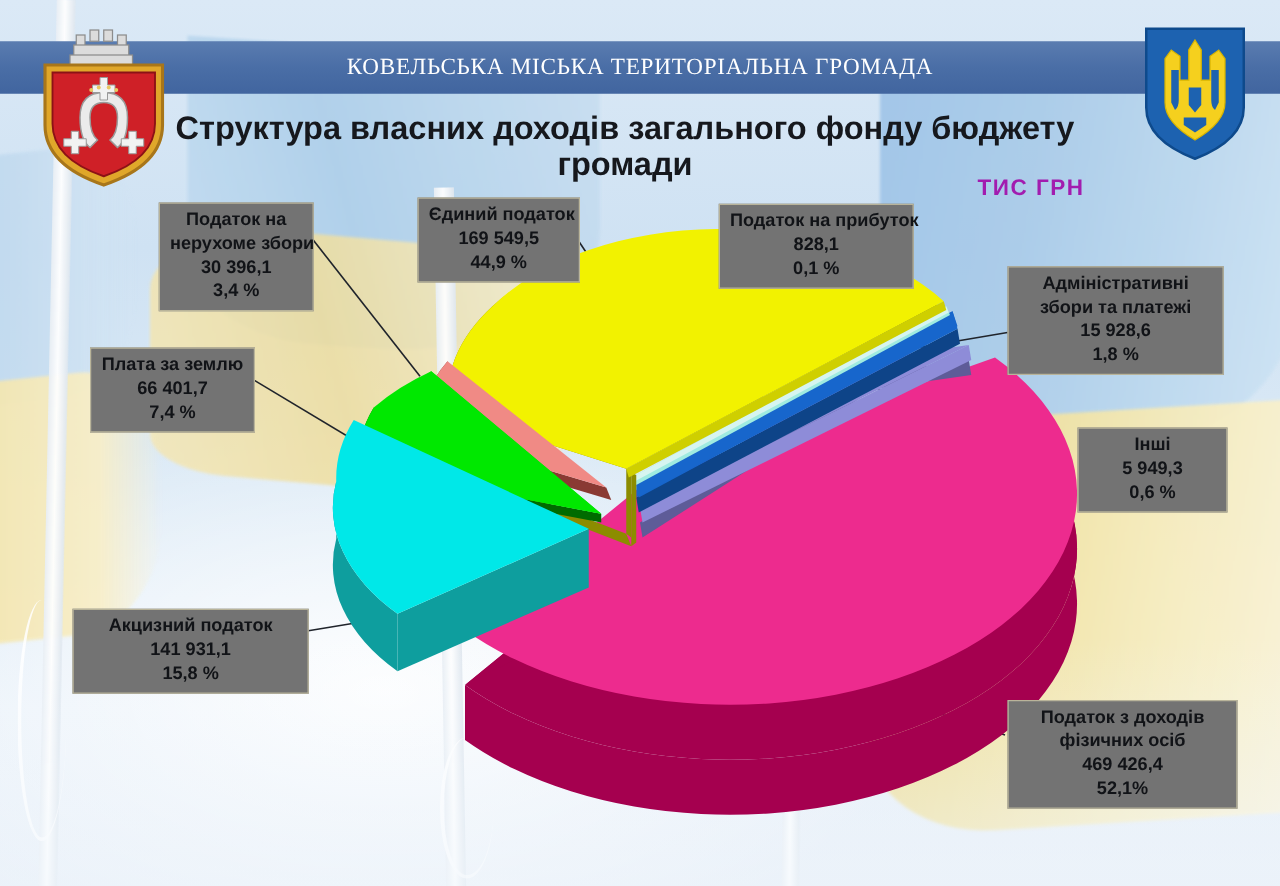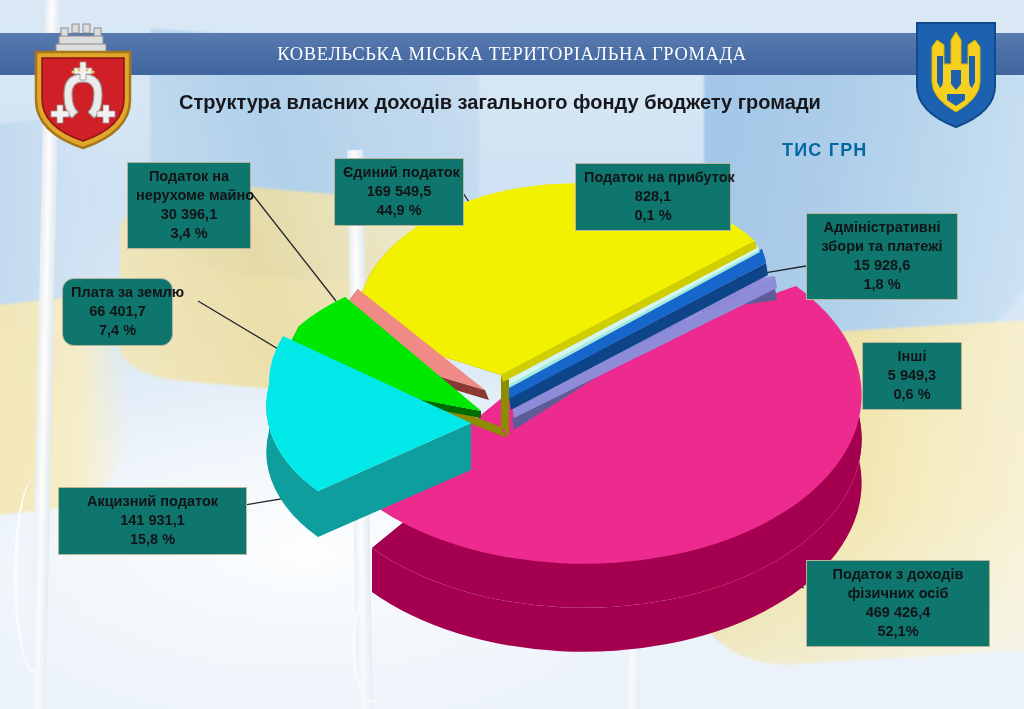--- a/index.html
+++ b/index.html
@@ -58,30 +58,30 @@
   .header-title{position:absolute;left:0;top:33px;width:1024px;height:42px;
     display:flex;align-items:center;justify-content:center;
     color:#ffffff;font-family:"Liberation Serif", serif;font-size:18.5px;
     letter-spacing:.6px;white-space:nowrap;}
 
   
   .emblem-kovel{position:absolute;left:26px;top:22px;width:114px;height:128px;}
   .emblem-ua{position:absolute;left:913px;top:20px;width:86px;height:110px;}
 
   .chart-title{position:absolute;left:120px;top:88px;width:760px;
-    text-align:center;color:#16181d;font-size:20px;font-weight:bold;
+    text-align:center;color:#16181d;font-size:26px;font-weight:bold;
     line-height:29px;}
-  .units{position:absolute;left:782px;top:140px;color:#0369a1;
+  .units{position:absolute;left:782px;top:140px;color:#a21caf;
     font-size:18px;font-weight:bold;letter-spacing:1.2px;}
 
   
   #pie-svg{position:absolute;left:0;top:0;width:1024px;height:709px;}
 
   
-  .callout{position:absolute;background:#0f766e;border:1px solid #b9b49a;
+  .callout{position:absolute;background:#737373;border:1px solid #b9b49a;
     color:#111317;font-size:14.5px;font-weight:bold;line-height:19px;
     text-align:center;padding:4px 8px 5px;box-sizing:border-box;}
   .callout div{white-space:nowrap;}
 </style>
 </head>
 <body>
 
 <div id="stage">
 
   <div class="bg">
@@ -221,51 +221,51 @@
       <path d="M318 491 A215 131 0 0 1 269 385 L269 431 A215 131 0 0 0 318 537 Z" fill="#0E9E9E"></path>
       <path d="M471 423 L269 385 A215 131 0 0 1 318 491 Z" fill="#0E9E9E" opacity="0"></path>
       <path d="M471 423 L269 385 A215 131 0 0 1 281 340 A215 131 0 0 1 283 336 L471 423 Z" fill="#00E8E8" opacity="0"></path>
       <path d="M471 423 L283 336 A215 131 0 0 0 269 385 A215 131 0 0 0 318 491 Z" fill="#00E8E8"></path>
     </g>
 
   </svg>
 
   <div class="callout" style="left:127px;top:162px;width:124px;">
     <div>Податок на</div>
-    <div>нерухоме майно</div>
+    <div>нерухоме збори</div>
     <div>30 396,1</div>
     <div>3,4 %</div>
   </div>
 
-  <div class="callout" style="left:62px;top:278px;width:111px;border-radius:12px;">
+  <div class="callout" style="left:72px;top:278px;width:132px;">
     <div>Плата за землю</div>
     <div>66 401,7</div>
     <div>7,4 %</div>
   </div>
 
   <div class="callout" style="left:334px;top:158px;width:130px;">
     <div>Єдиний податок</div>
     <div>169 549,5</div>
     <div>44,9 %</div>
   </div>
 
   <div class="callout" style="left:575px;top:163px;width:156px;">
     <div>Податок на прибуток</div>
     <div>828,1</div>
     <div>0,1 %</div>
   </div>
 
-  <div class="callout" style="left:806px;top:213px;width:152px;">
+  <div class="callout" style="left:806px;top:213px;width:173px;">
     <div>Адміністративні</div>
     <div>збори та платежі</div>
     <div>15 928,6</div>
     <div>1,8 %</div>
   </div>
 
-  <div class="callout" style="left:862px;top:342px;width:100px;">
+  <div class="callout" style="left:862px;top:342px;width:120px;">
     <div>Інші</div>
     <div>5 949,3</div>
     <div>0,6 %</div>
   </div>
 
   <div class="callout" style="left:806px;top:560px;width:184px;">
     <div>Податок з доходів</div>
     <div>фізичних осіб</div>
     <div>469 426,4</div>
     <div>52,1%</div>

